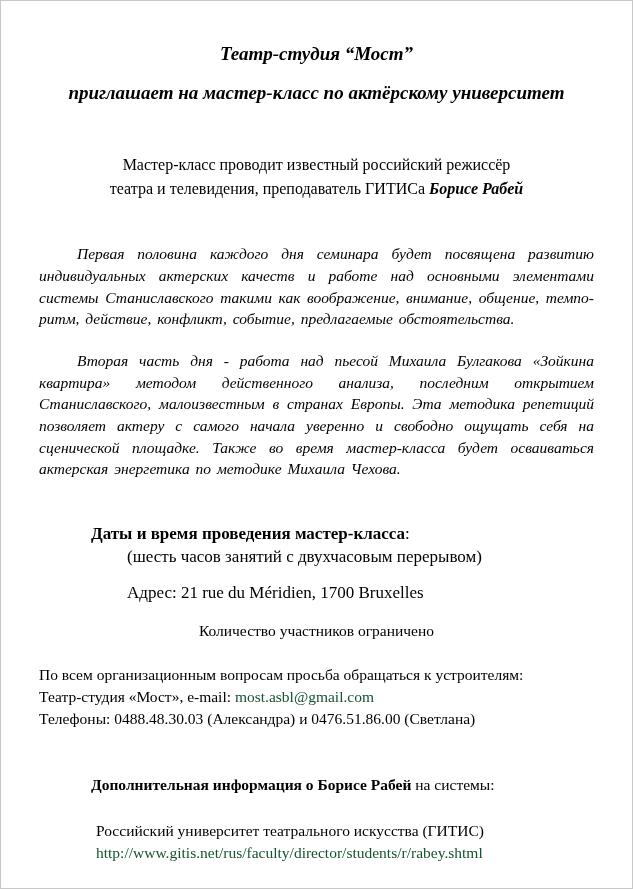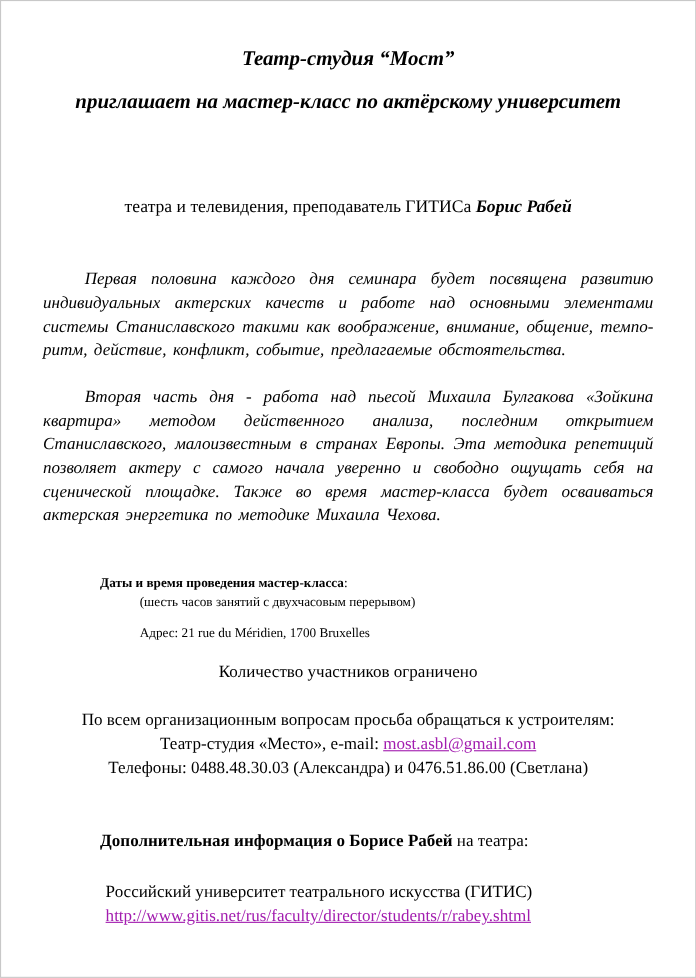--- a/index.html
+++ b/index.html
@@ -35,85 +35,84 @@
     font-size: 15.5px;
     font-style: italic;
     text-align: justify;
     text-indent: 38px;
     line-height: 1.4;
     word-spacing: 2px;
   }
   .body-para.first { margin-top: 42px; }
   .body-para + .body-para { margin-top: 20px; }
 
-  .info { font-size: 12px; line-height: 1.38; }
+  .info { font-size: 17px; line-height: 1.38; }
   .label { font-weight: bold; }
 
   .schedule { margin-top: 42px; padding-left: 52px; }
   .venue    { margin-top: 12px; padding-left: 52px; }
   .sub-line { padding-left: 36px; }
 
   .participants {
     margin-top: 18px;
     text-align: center;
     font-size: 15.5px;
   }
 
-  .contacts { margin-top: 24px; font-size: 15.5px; line-height: 1.42; text-align: center; }
+  .contacts { margin-top: 24px; font-size: 15.5px; line-height: 1.42; }
 
   .more-info { margin-top: 46px; padding-left: 52px; font-size: 15.5px; }
 
   .site-block { margin-top: 26px; padding-left: 57px; font-size: 15.5px; line-height: 1.42; }
 
   a.doc-link {
-    color: #a21caf;
-    text-decoration: underline;
+    color: #14532d;
     cursor: pointer;
   }
 </style>
 </head>
 <body>
 
 <div class="page">
 
   <h1 class="title">
     <span class="title-line">Театр-студия “Мост”</span>
     <span class="title-line">приглашает на мастер-класс по актёрскому университет</span>
   </h1>
 
   <p class="intro">
-    <br>
-    <span>театра и телевидения, преподаватель ГИТИСа </span><span class="presenter-name">Борис Рабей</span>
+    <span>Мастер-класс проводит известный российский режиссёр</span><br>
+    <span>театра и телевидения, преподаватель ГИТИСа </span><span class="presenter-name">Борисе Рабей</span>
   </p>
 
   <p class="body-para first">Первая половина каждого дня семинара будет посвящена развитию индивидуальных актерских качеств и работе над основными элементами системы Станиславского такими как воображение, внимание, общение, темпо-ритм, действие, конфликт, событие, предлагаемые обстоятельства.</p>
 
   <p class="body-para">Вторая часть дня - работа над пьесой Михаила Булгакова «Зойкина квартира» методом действенного анализа, последним открытием Станиславского, малоизвестным в странах Европы. Эта методика репетиций позволяет актеру с самого начала уверенно и свободно ощущать себя на сценической площадке. Также во время мастер-класса будет осваиваться актерская энергетика по методике Михаила Чехова.</p>
 
   <div class="info schedule">
     <div><span class="label">Даты и время проведения мастер-класса</span><span>:</span></div>
     <div class="sub-line">(шесть часов занятий с двухчасовым перерывом)</div>
   </div>
 
   <div class="info venue">
     <div class="sub-line">Адрес: 21 rue du Méridien, 1700 Bruxelles</div>
   </div>
 
   <div class="participants">Количество участников ограничено</div>
 
   <div class="contacts">
     <div>По всем организационным вопросам просьба обращаться к устроителям:</div>
     <div>
-      <span>Театр-студия «Место», e-mail: </span><a class="doc-link">most.asbl@gmail.com</a>
+      <span>Театр-студия «Мост», e-mail: </span><a class="doc-link">most.asbl@gmail.com</a>
     </div>
     <div>Телефоны: 0488.48.30.03 (Александра) и 0476.51.86.00 (Светлана)</div>
   </div>
 
   <div class="more-info">
-    <span class="label">Дополнительная информация о Борисе Рабей</span><span> на театра:</span>
+    <span class="label">Дополнительная информация о Борисе Рабей</span><span> на системы:</span>
   </div>
 
   <div class="site-block">
     <div>Российский университет театрального искусства (ГИТИС)</div>
     <div><a class="doc-link">http://www.gitis.net/rus/faculty/director/students/r/rabey.shtml</a></div>
   </div>
 
 </div>
 
 </body></html>

